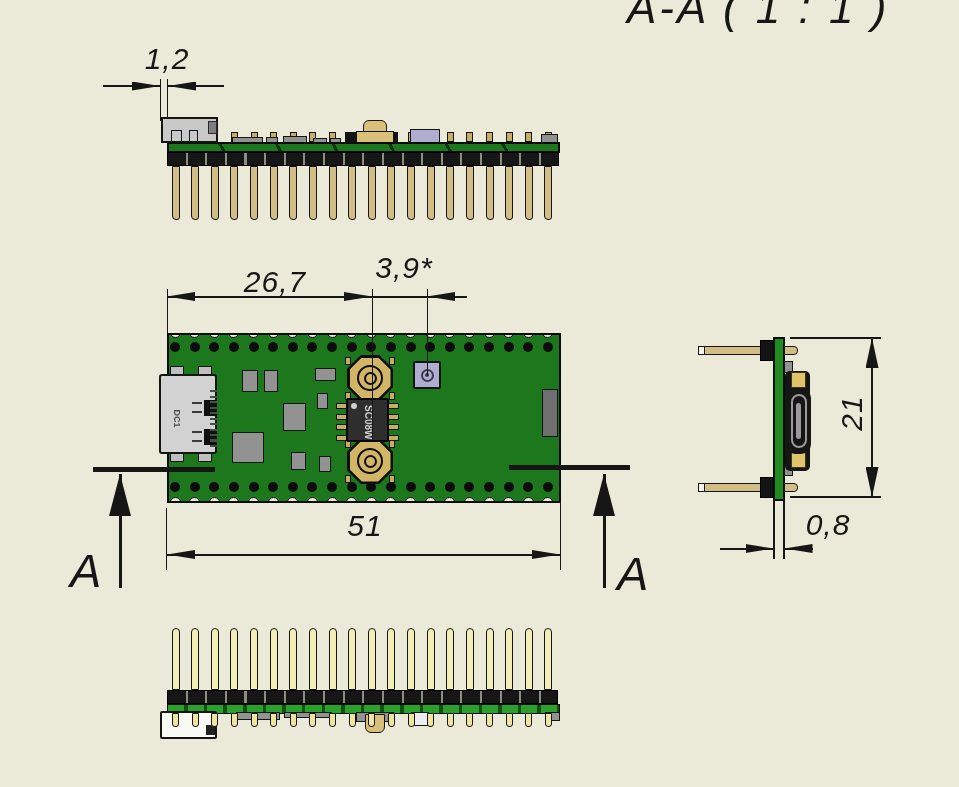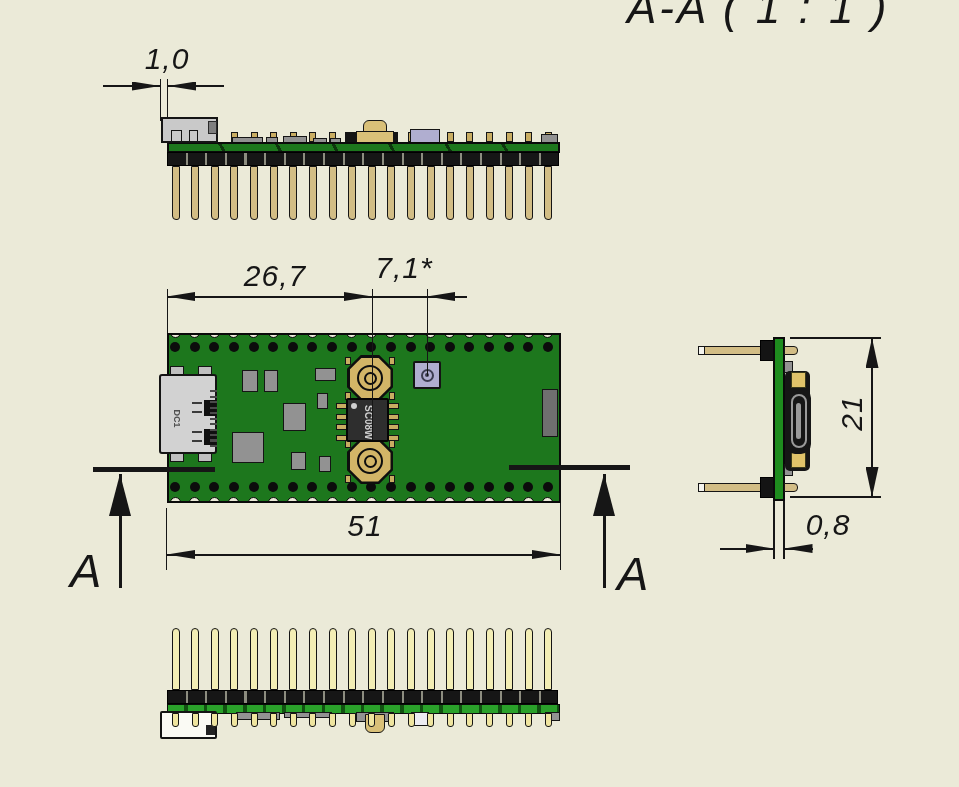--- a/index.html
+++ b/index.html
@@ -42,21 +42,21 @@
   .ring{position:absolute;box-sizing:border-box;border-radius:50%;border:2.5px solid #0e0e0e;background:var(--tp,#d2b567)}
   .vtxt{transform:rotate(-90deg)}
 </style>
 </head>
 <body>
 
 <div class="stage">
 
   <div class="title" style="left:627px;top:-17px">A-A ( 1 : 1 )</div>
 
-  <div class="dim" style="left:130px;top:42px;width:74px">1,0</div>
+  <div class="dim" style="left:130px;top:42px;width:74px">1,2</div>
   <div class="ln" style="left:103px;top:85px;width:57px;height:2px"></div>
   <div class="ln" style="left:168px;top:85px;width:56px;height:2px"></div>
   <div class="arr arrR" style="left:132px;top:81.5px;width:28px;height:9px"></div>
   <div class="arr arrL" style="left:168px;top:81.5px;width:28px;height:9px"></div>
   <div class="ln" style="left:159.5px;top:79px;width:1.5px;height:42px"></div>
   <div class="ln" style="left:166.5px;top:79px;width:1.5px;height:64px"></div>
 
   <div class="ab" id="tv-nubs" style="left:167px;top:132px;width:394px;height:11px">
       <div class="tv-nub" style="left: 5px;"></div>
       <div class="tv-nub" style="left: 24.63px;"></div>
@@ -115,22 +115,22 @@
       <div class="tv-pin" style="left: 338.21px;"></div>
       <div class="tv-pin" style="left: 357.84px;"></div>
       <div class="tv-pin" style="left: 377.47px;"></div>
     </div>
 
   <div class="ab" style="left:161px;top:117px;width:57px;height:26px;background:#c9c9c9;border:2px solid #141414"></div>
   <div class="ab" style="left:208px;top:121px;width:9px;height:13px;background:#7f7f7f;border:1px solid #2a2a2a"></div>
   <div class="ab" style="left:171px;top:130px;width:11px;height:12px;background:#c9c9c9;border:1.5px solid #141414"></div>
   <div class="ab" style="left:189px;top:130px;width:9px;height:12px;background:#c9c9c9;border:1.5px solid #141414"></div>
 
-  <div class="dim" style="left:230px;top:259px;width:90px">26,7</div>
-  <div class="dim" style="left:368px;top:251px;width:72px">7,1*</div>
+  <div class="dim" style="left:230px;top:265px;width:90px">26,7</div>
+  <div class="dim" style="left:368px;top:251px;width:72px">3,9*</div>
   <div class="ln" style="left:167px;top:296px;width:260px;height:1.5px"></div>
   <div class="ln" style="left:427px;top:296px;width:40px;height:1.5px"></div>
   <div class="arr arrL" style="left:167px;top:292px;width:28px;height:9px"></div>
   <div class="arr arrR" style="left:344px;top:292px;width:28px;height:9px"></div>
   <div class="arr arrL" style="left:427px;top:292px;width:28px;height:9px"></div>
   <div class="ln" style="left:166.5px;top:289px;width:1.5px;height:44px"></div>
 
   <div class="board" style="left:167px;top:333px;width:394px;height:170px">
     <div class="fill" id="mb-notches-top">
         <div class="notch nt" style="left: 0.5px;"></div>

